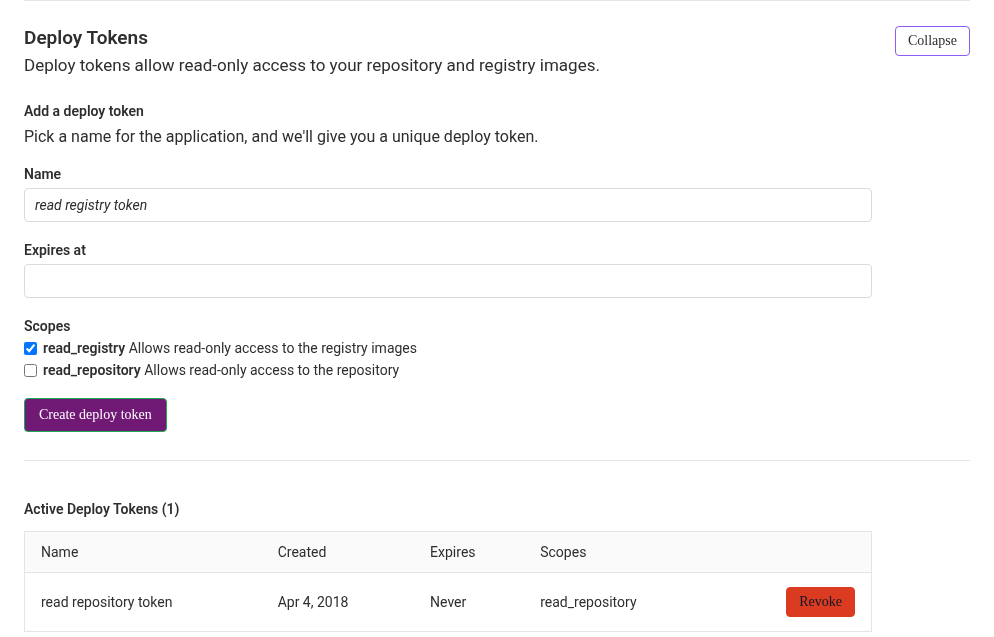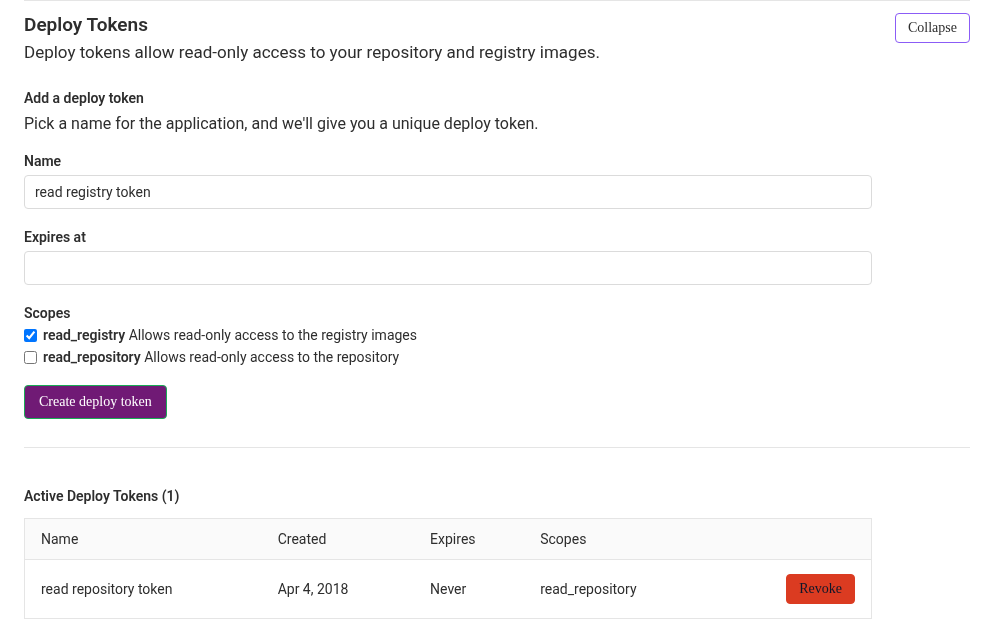--- a/index.html
+++ b/index.html
@@ -17,21 +17,21 @@
     }
     .divider {
       border: none;
       border-top: 1px solid #e5e5e5;
       margin: 0;
     }
     .section-header {
       display: flex;
       justify-content: flex-end;
       align-items: flex-start;
-      padding-top: 12px;
+      padding-top: 25px;
     }
     .section-title-block {
       flex: 1;
     }
     h2.section-title {
       font-size: 19px;
       font-weight: 600;
       color: #2e2e2e;
       margin-bottom: 6px;
     }
@@ -85,20 +85,21 @@
       margin-bottom: 6px;
     }
     .form-input {
       width: 848px;
       padding: 8px 10px;
       border: 1px solid #dbdbdb;
       border-radius: 4px;
       font-size: 14px;
       font-family: inherit;
       color: #2e2e2e;
+      font-style: italic;
     }
     .scope-row {
       display: flex;
       align-items: center;
       margin-bottom: 6px;
       gap: 6px;
     }
     .scope-checkbox {
       width: 13px;
       height: 13px;

